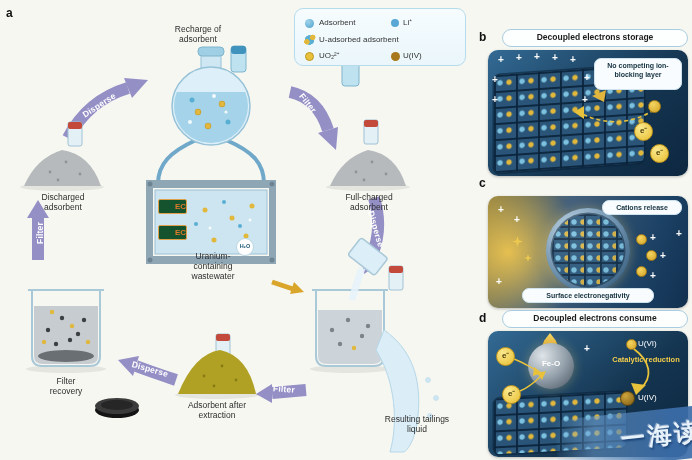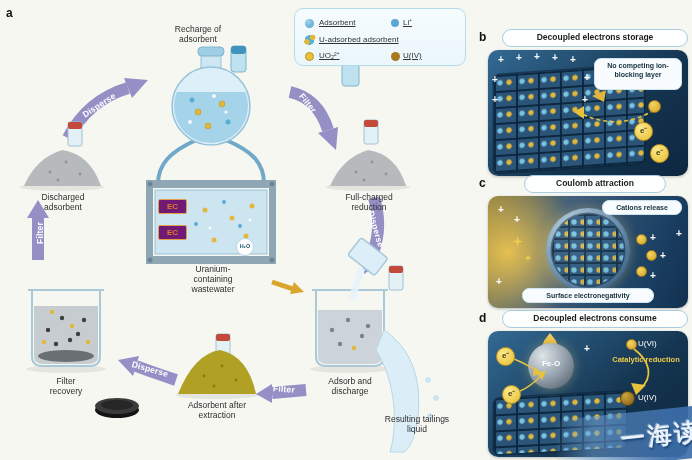--- a/index.html
+++ b/index.html
@@ -35,27 +35,27 @@
         background:radial-gradient(circle at 35% 30%,#cfa43c,#7c5c14);border:1px solid #5d450e;}
   .sphere{position:absolute;border-radius:50%;overflow:hidden;
           background:radial-gradient(circle at 32% 28%,#c3d8e6,#6b8fac 55%,#2e5476 90%);
           box-shadow:0 0 12px rgba(240,210,110,.35);}
   .spark{position:absolute;width:11px;height:11px;background:#ecc84e;
          clip-path:polygon(50% 0,62% 38%,100% 50%,62% 62%,50% 100%,38% 62%,0 50%,38% 38%);}
   .flame{position:absolute;width:16px;height:13px;background:linear-gradient(#f6d96b,#dca62b);
          clip-path:polygon(50% 0,85% 55%,100% 100%,0 100%,15% 55%);}
   .dtext{position:absolute;color:#fff;font:700 8px/1.2 "Liberation Sans",sans-serif;}
   .ylw{position:absolute;color:#f2cd4a;font:700 7.5px/1.25 "Liberation Sans",sans-serif;text-align:center;}
-  .ecbox{position:absolute;width:27px;height:13px;background:#701a75;border:1px solid #e0a04a;border-radius:2px;
-         font:700 8px/13px "Liberation Sans",sans-serif;color:#e07b2a;text-align:center;}
+  .ecbox{position:absolute;width:27px;height:13px;background:#14532d;border:1px solid #e0a04a;border-radius:2px;
+         font:700 8px/13px "Liberation Sans",sans-serif;color:#e07b2a;text-align:right;}
   .h2o{position:absolute;width:16px;height:16px;border-radius:50%;background:#fff;border:1px solid #b9d6e4;
        font:600 5.5px/15px "Liberation Sans",sans-serif;color:#1b5876;text-align:center;}
   .legend{position:absolute;left:294px;top:8px;width:172px;height:58px;border:1.5px solid #b5dcec;
           border-radius:9px;background:linear-gradient(#f6fcfe,#eaf6fb);box-sizing:border-box;}
-  .ltext{position:absolute;font:8px/10px "Liberation Sans",sans-serif;color:#333;text-decoration:underline;}
+  .ltext{position:absolute;font:8px/10px "Liberation Sans",sans-serif;color:#333;}
   .dot{position:absolute;border-radius:50%;}
   .wm{position:absolute;left:556px;top:412px;width:160px;height:52px;transform:rotate(-6deg);
       background:linear-gradient(100deg,rgba(130,180,220,0) 0%,rgba(110,160,210,.55) 25%,rgba(60,110,170,.92) 70%);
       border-radius:8px;display:flex;align-items:center;justify-content:flex-end;
       padding-right:14px;box-sizing:border-box;z-index:50;}
   .wm span{font:700 24px "Liberation Sans",sans-serif;color:#e8f2fb;letter-spacing:3px;
       text-shadow:1px 2px 2px rgba(20,60,110,.8),-1px -1px 1px rgba(255,255,255,.55);}
 </style>
 </head>
 <body>
@@ -222,25 +222,24 @@
       <circle cx="428" cy="380" r="2.5" fill="#cfe6f2" stroke="#b5d7e8" stroke-width=".5"></circle>
       <circle cx="436" cy="398" r="2.5" fill="#cfe6f2" stroke="#b5d7e8" stroke-width=".5"></circle>
       <circle cx="430" cy="416" r="2.5" fill="#cfe6f2" stroke="#b5d7e8" stroke-width=".5"></circle>
     </g>
   </svg>
 
   <div class="plab" style="left:6px;top:6px">a</div>
 
   <div class="lbl" style="left:158px;top:24px;width:80px">Recharge of adsorbent</div>
   <div class="lbl" style="left:26px;top:192px;width:74px">Discharged adsorbent</div>
-  <div class="lbl" style="left:330px;top:192px;width:78px">Full-charged reduction</div>
-  <div class="lbl" style="left:184px;top:264px;width:58px">Uranium-containing wastewater</div>
+  <div class="lbl" style="left:330px;top:192px;width:78px">Full-charged adsorbent</div>
+  <div class="lbl" style="left:184px;top:251px;width:58px">Uranium-containing wastewater</div>
   <div class="lbl" style="left:43px;top:376px;width:46px">Filter recovery</div>
   <div class="lbl" style="left:176px;top:400px;width:82px">Adsorbent after extraction</div>
-  <div class="lbl" style="left:318px;top:376px;width:64px">Adsorb and discharge</div>
   <div class="lbl" style="left:382px;top:414px;width:70px">Resulting tailings liquid</div>
 
   <div class="albl" style="left:70px;top:100px;width:58px;transform:rotate(-33deg)">Disperse</div>
   <div class="albl" style="left:288px;top:98px;width:40px;transform:rotate(52deg)">Filter</div>
   <div class="albl" style="left:18px;top:228px;width:44px;transform:rotate(-90deg)">Filter</div>
   <div class="albl" style="left:348px;top:224px;width:56px;transform:rotate(74deg)">Disperse</div>
   <div class="albl" style="left:122px;top:364px;width:56px;transform:rotate(16deg)">Disperse</div>
   <div class="albl" style="left:266px;top:384px;width:36px;transform:rotate(4deg)">Filter</div>
 
   <div class="ecbox" style="left:158px;top:199px">EC</div>
@@ -281,21 +280,20 @@
       <path d="M166,60 C140,76 116,74 94,64" stroke="#e8c23a" stroke-width="1.6" fill="none" stroke-dasharray="4 3"></path>
       <polygon points="86,62 96,56 96,69" fill="#e8c23a"></polygon>
       <polygon points="104,46 118,40 116,52" fill="#e0b63f"></polygon>
     </svg>
     <div class="gdot" style="left:160px;top:50px;width:11px;height:11px"></div>
     <div class="ecirc" style="left:146px;top:72px">e⁻</div>
     <div class="ecirc" style="left:162px;top:94px">e⁻</div>
   </div>
 
   <div class="plab" style="left:479px;top:176px">c</div>
-  <div class="pill" style="left:524px;top:175px;width:140px;height:16px">Coulomb attraction</div>
   <div class="dpanel cbg" style="left:488px;top:196px;height:112px">
     <div class="sphere" style="left:58px;top:12px;width:84px;height:84px">
       <div class="brick bsm" style="left:6px;top:6px;width:72px;height:72px;border-radius:50%;opacity:.85"></div>
     </div>
     <div class="spark" style="left:24px;top:40px"></div>
     <div class="spark" style="left:36px;top:58px;width:8px;height:8px"></div>
     <div class="gdot" style="left:148px;top:38px;width:9px;height:9px"></div>
     <div class="gdot" style="left:158px;top:54px;width:9px;height:9px"></div>
     <div class="gdot" style="left:148px;top:70px;width:9px;height:9px"></div>
     <div class="plus" style="left:162px;top:36px">+</div>

